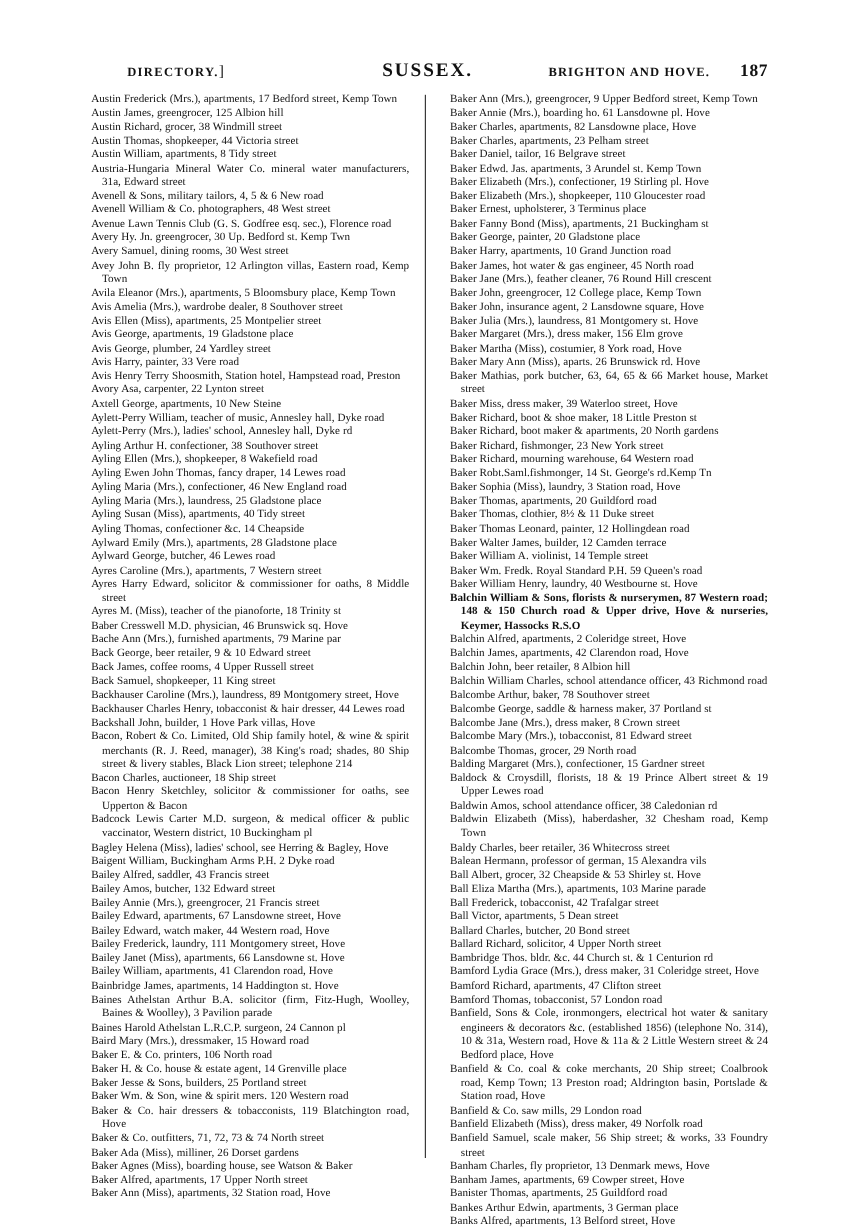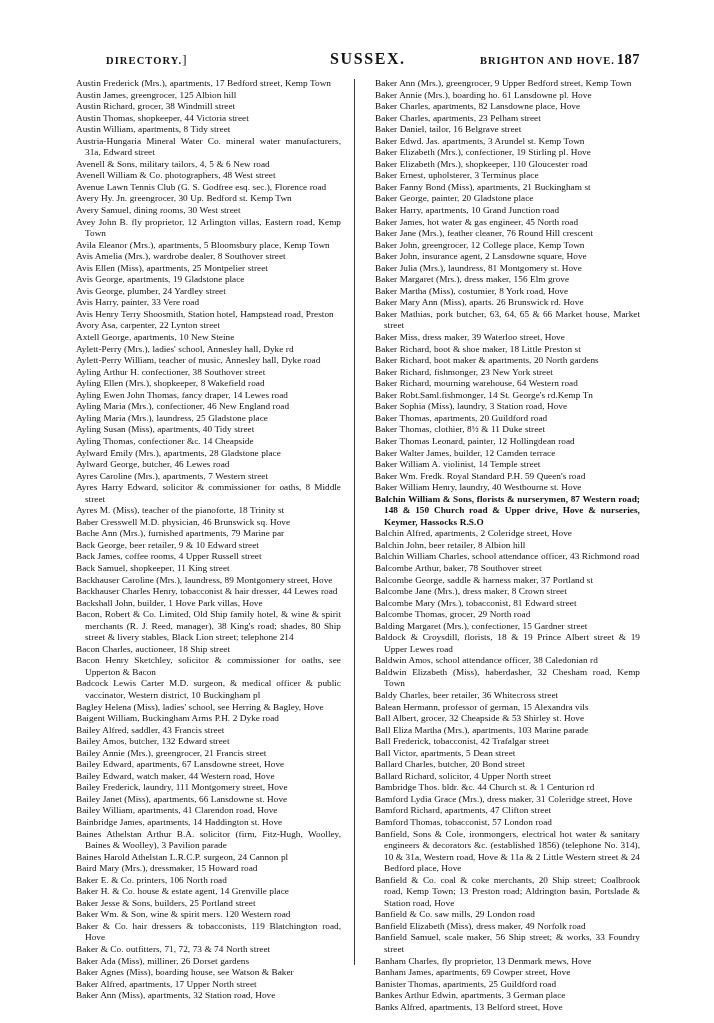--- a/index.html
+++ b/index.html
@@ -51,21 +51,21 @@
   .runhead-center {
     font-size: 16px;
     font-weight: 700;
     letter-spacing: 1.6px;
     white-space: nowrap;
     margin-left: 68px;
   }
   .runhead-right {
     display: flex;
     align-items: baseline;
-    gap: 2px;
+    gap: 25px;
     white-space: nowrap;
   }
   .runhead-place {
     text-transform: uppercase;
     font-size: 10.5px;
     letter-spacing: 0.9px;
     font-weight: 700;
   }
   .runhead-folio {
     font-size: 14.5px;
@@ -149,22 +149,22 @@
         <p class="entry">Avey John B. fly proprietor, 12 Arlington villas, Eastern road, Kemp Town</p>
         <p class="entry">Avila Eleanor (Mrs.), apartments, 5 Bloomsbury place, Kemp Town</p>
         <p class="entry">Avis Amelia (Mrs.), wardrobe dealer, 8 Southover street</p>
         <p class="entry">Avis Ellen (Miss), apartments, 25 Montpelier street</p>
         <p class="entry">Avis George, apartments, 19 Gladstone place</p>
         <p class="entry">Avis George, plumber, 24 Yardley street</p>
         <p class="entry">Avis Harry, painter, 33 Vere road</p>
         <p class="entry">Avis Henry Terry Shoosmith, Station hotel, Hampstead road, Preston</p>
         <p class="entry">Avory Asa, carpenter, 22 Lynton street</p>
         <p class="entry">Axtell George, apartments, 10 New Steine</p>
+        <p class="entry">Aylett-Perry William, teacher of music, Annesley hall, Dyke road</p>
         <p class="entry">Aylett-Perry (Mrs.), ladies' school, Annesley hall, Dyke rd</p>
-        <p class="entry">Aylett-Perry William, teacher of music, Annesley hall, Dyke road</p>
         <p class="entry">Ayling Arthur H. confectioner, 38 Southover street</p>
         <p class="entry">Ayling Ellen (Mrs.), shopkeeper, 8 Wakefield road</p>
         <p class="entry">Ayling Ewen John Thomas, fancy draper, 14 Lewes road</p>
         <p class="entry">Ayling Maria (Mrs.), confectioner, 46 New England road</p>
         <p class="entry">Ayling Maria (Mrs.), laundress, 25 Gladstone place</p>
         <p class="entry">Ayling Susan (Miss), apartments, 40 Tidy street</p>
         <p class="entry">Ayling Thomas, confectioner &amp;c. 14 Cheapside</p>
         <p class="entry">Aylward Emily (Mrs.), apartments, 28 Gladstone place</p>
         <p class="entry">Aylward George, butcher, 46 Lewes road</p>
         <p class="entry">Ayres Caroline (Mrs.), apartments, 7 Western street</p>
@@ -241,20 +241,21 @@
         <p class="entry">Baker Sophia (Miss), laundry, 3 Station road, Hove</p>
         <p class="entry">Baker Thomas, apartments, 20 Guildford road</p>
         <p class="entry">Baker Thomas, clothier, 8½ &amp; 11 Duke street</p>
         <p class="entry">Baker Thomas Leonard, painter, 12 Hollingdean road</p>
         <p class="entry">Baker Walter James, builder, 12 Camden terrace</p>
         <p class="entry">Baker William A. violinist, 14 Temple street</p>
         <p class="entry">Baker Wm. Fredk. Royal Standard P.H. 59 Queen's road</p>
         <p class="entry">Baker William Henry, laundry, 40 Westbourne st. Hove</p>
         <p class="entry bold">Balchin William &amp; Sons, florists &amp; nurserymen, 87 Western road; 148 &amp; 150 Church road &amp; Upper drive, Hove &amp; nurseries, Keymer, Hassocks R.S.O</p>
         <p class="entry">Balchin Alfred, apartments, 2 Coleridge street, Hove</p>
+        <p class="entry">Balchin James, apartments, 42 Clarendon road, Hove</p>
         <p class="entry">Balchin John, beer retailer, 8 Albion hill</p>
         <p class="entry">Balchin William Charles, school attendance officer, 43 Richmond road</p>
         <p class="entry">Balcombe Arthur, baker, 78 Southover street</p>
         <p class="entry">Balcombe George, saddle &amp; harness maker, 37 Portland st</p>
         <p class="entry">Balcombe Jane (Mrs.), dress maker, 8 Crown street</p>
         <p class="entry">Balcombe Mary (Mrs.), tobacconist, 81 Edward street</p>
         <p class="entry">Balcombe Thomas, grocer, 29 North road</p>
         <p class="entry">Balding Margaret (Mrs.), confectioner, 15 Gardner street</p>
         <p class="entry">Baldock &amp; Croysdill, florists, 18 &amp; 19 Prince Albert street &amp; 19 Upper Lewes road</p>
         <p class="entry">Baldwin Amos, school attendance officer, 38 Caledonian rd</p>

